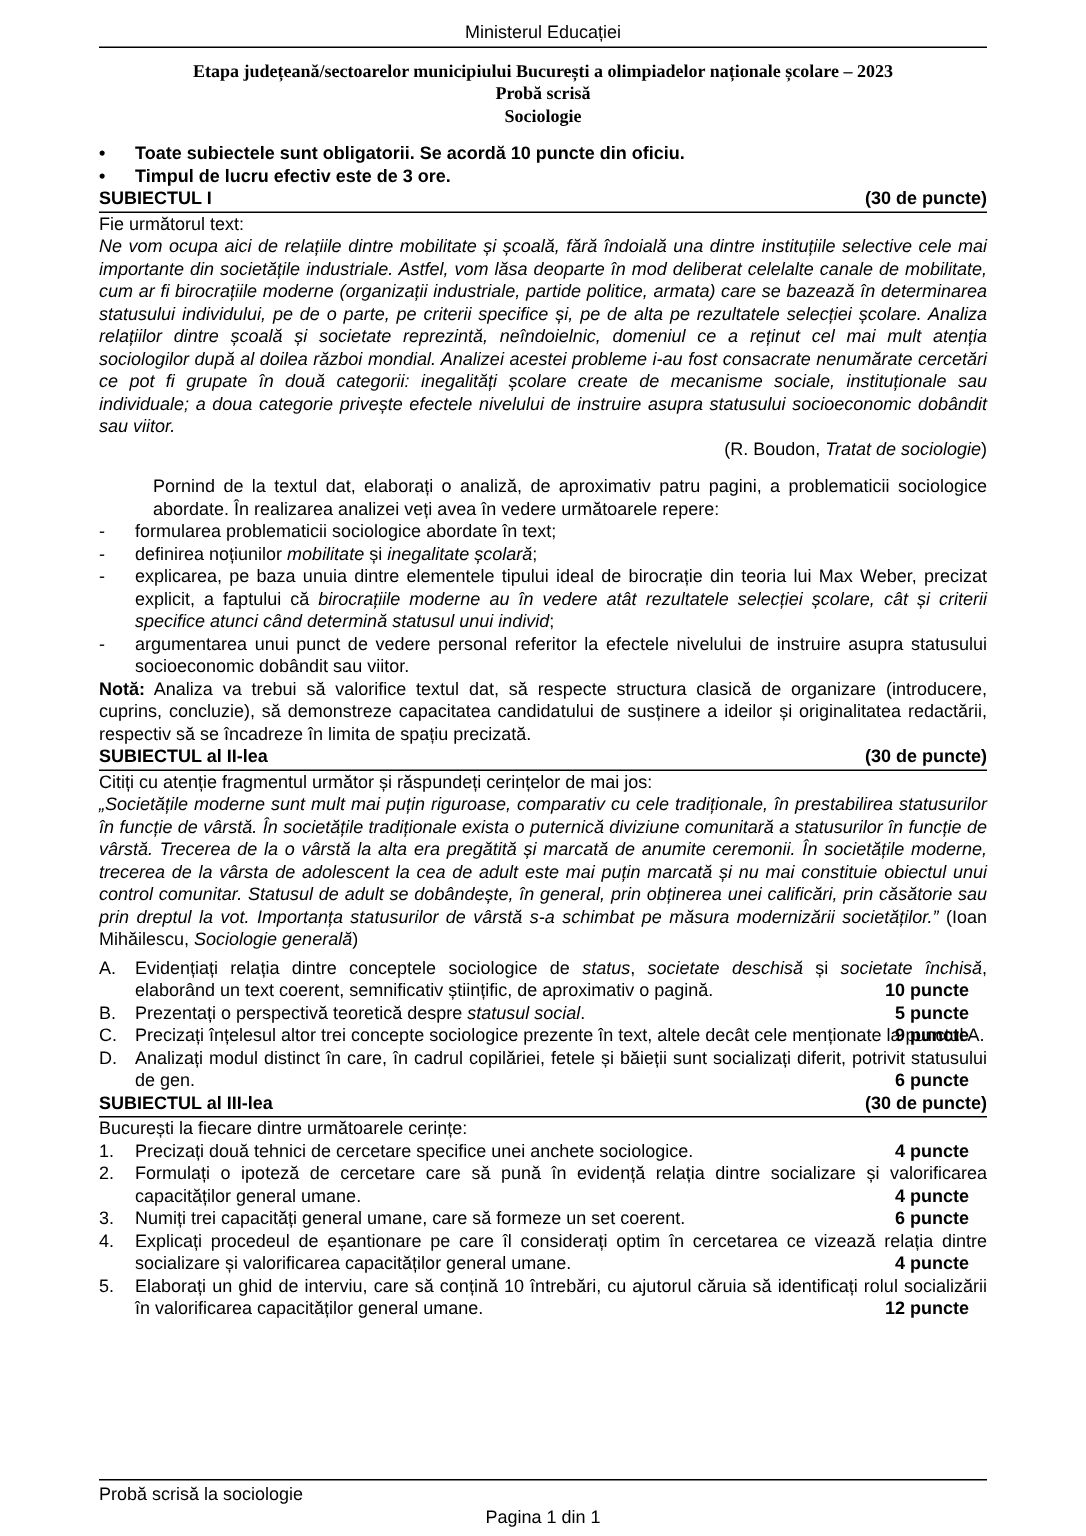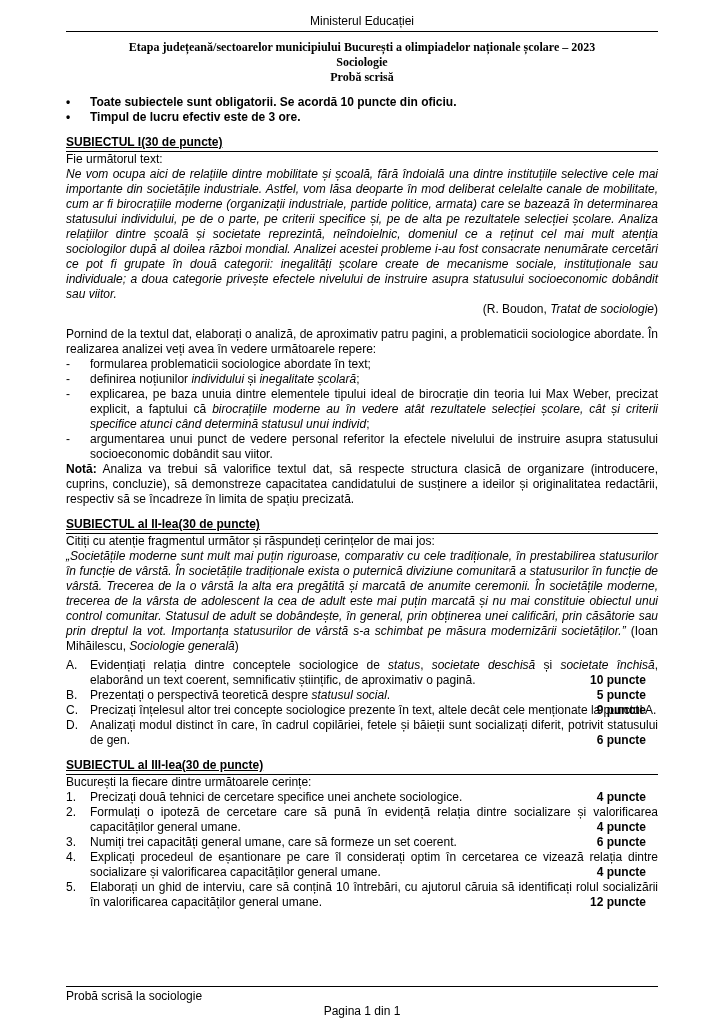--- a/index.html
+++ b/index.html
@@ -12,29 +12,29 @@
   }
   .page { position:relative; width:724px; height:1024px; padding:14px 66px 0 66px; }
   .it { font-style:italic;margin-top:39px; }
   .bd { font-weight:bold; }
   .header { text-align:center; }
   .header-rule { border-bottom:1px solid #000; margin-top:2px; }
   .title-block { text-align:center; font-weight:bold; margin-top:8px;font-family:Liberation Serif, serif; }
   .notices { margin-top:10px; }
   .notices .marker { font-weight:bold; }
   .section-head {
-    display:flex; 
+    display:flex; justify-content:space-between;
     font-weight:bold;
     border-bottom:1.5px solid #000;
-    margin-top:10px; padding-bottom:1px;text-decoration:underline;
+    padding-bottom:1px;
   }
   .lead { }
   .para { text-align:justify; }
   .attribution { text-align:right; }
-  .mt { margin-top:10px; }
+  .mt { margin-top:10px;margin-left:36px; }
   .mt4 { margin-top:4px; }
   .li { display:flex; }
   .li .marker { width:24px; flex:none; }
   .li .li-text { flex:1; position:relative; text-align:justify; }
   .pts { position:absolute; right:12px; bottom:0; font-weight:bold; white-space:nowrap; }
   .footer { position:absolute; left:66px; right:66px; bottom:5px; }
   .footer-rule { border-top:1px solid #000; margin-bottom:2px; }
   .footer-center { text-align:center; }
 </style>
 </head>
@@ -42,22 +42,22 @@
 
 <div class="page">
 
   <div class="header">
     <div>Ministerul Educației</div>
     <div class="header-rule"></div>
   </div>
 
   <div class="title-block">
     <div>Etapa județeană/sectoarelor municipiului București a olimpiadelor naționale școlare – 2023</div>
+    <div>Probă scrisă</div>
     <div>Sociologie</div>
-    <div>Probă scrisă</div>
   </div>
 
   <div class="notices">
       <div class="li">
         <span class="marker">•</span>
         <div class="li-text"><span class="bd">Toate subiectele sunt obligatorii. Se acordă 10 puncte din oficiu.</span></div>
       </div>
       <div class="li">
         <span class="marker">•</span>
         <div class="li-text"><span class="bd">Timpul de lucru efectiv este de 3 ore.</span></div>
@@ -73,21 +73,21 @@
     <div class="para"><span class="it">Ne vom ocupa aici de relațiile dintre mobilitate și școală, fără îndoială una dintre instituțiile selective cele mai importante din societățile industriale. Astfel, vom lăsa deoparte în mod deliberat celelalte canale de mobilitate, cum ar fi birocrațiile moderne (organizații industriale, partide politice, armata) care se bazează în determinarea statusului individului, pe de o parte, pe criterii specifice și, pe de alta pe rezultatele selecției școlare. Analiza relațiilor dintre școală și societate reprezintă, neîndoielnic, domeniul ce a reținut cel mai mult atenția sociologilor după al doilea război mondial. Analizei acestei probleme i-au fost consacrate nenumărate cercetări ce pot fi grupate în două categorii: inegalități școlare create de mecanisme sociale, instituționale sau individuale; a doua categorie privește efectele nivelului de instruire asupra statusului socioeconomic dobândit sau viitor.</span></div>
     <div class="attribution"><span>(R. Boudon, </span><span class="it">Tratat de sociologie</span><span>)</span></div>
     <div class="para mt"><span>Pornind de la textul dat, elaborați o analiză, de aproximativ patru pagini, a problematicii sociologice abordate. În realizarea analizei veți avea în vedere următoarele repere:</span></div>
     <div>
         <div class="li">
           <span class="marker">-</span>
           <div class="li-text"><span>formularea problematicii sociologice abordate în text;</span></div>
         </div>
         <div class="li">
           <span class="marker">-</span>
-          <div class="li-text"><span>definirea noțiunilor </span><span class="it">individului</span><span> și </span><span class="it">inegalitate școlară</span><span>;</span></div>
+          <div class="li-text"><span>definirea noțiunilor </span><span class="it">mobilitate</span><span> și </span><span class="it">inegalitate școlară</span><span>;</span></div>
         </div>
         <div class="li">
           <span class="marker">-</span>
           <div class="li-text"><span>explicarea, pe baza unuia dintre elementele tipului ideal de birocrație din teoria lui Max Weber, precizat explicit, a faptului că </span><span class="it">birocrațiile moderne au în vedere atât rezultatele selecției școlare, cât și criterii specifice atunci când determină statusul unui individ</span><span>;</span></div>
         </div>
         <div class="li">
           <span class="marker">-</span>
           <div class="li-text"><span>argumentarea unui punct de vedere personal referitor la efectele nivelului de instruire asupra statusului socioeconomic dobândit sau viitor.</span></div>
         </div>
       </div>

